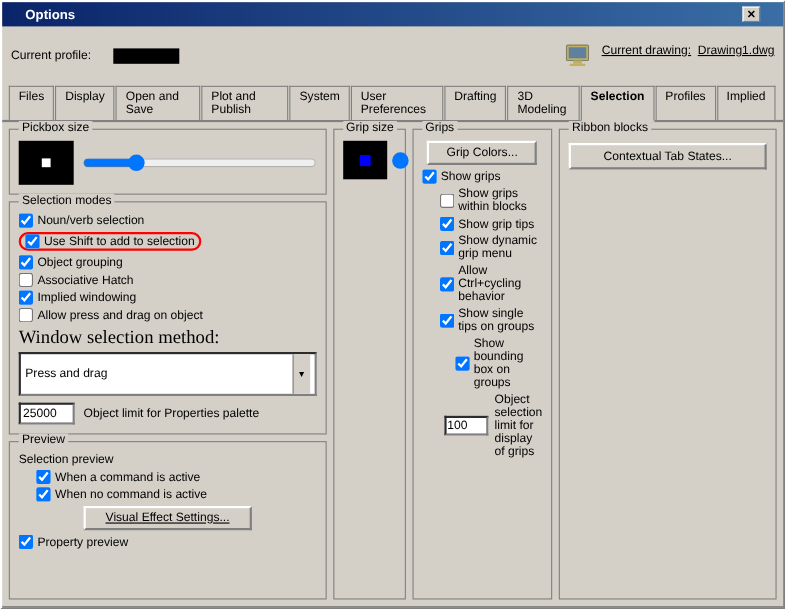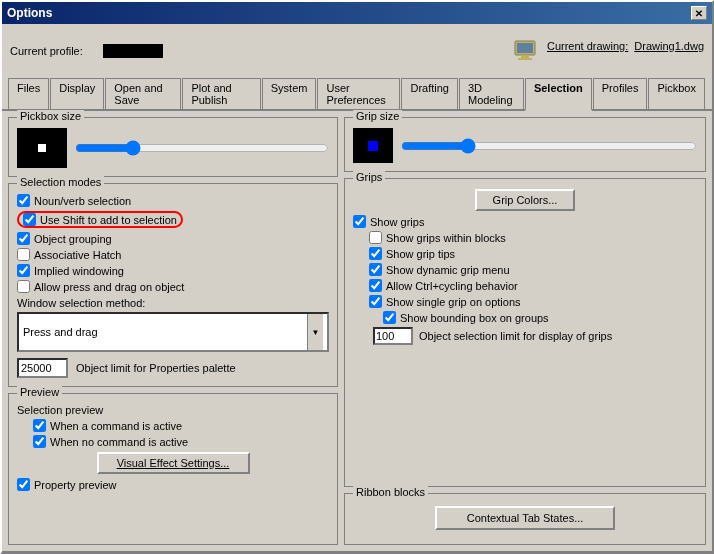--- a/index.html
+++ b/index.html
@@ -16,21 +16,21 @@
       position: relative;
     }
 
     .title-bar {
       background: linear-gradient(to right, #0a246a, #3a6ea5);
       color: white;
       height: 22px;
       display: flex;
       align-items: center;
       justify-content: space-between;
-      padding: 0 5px;
+      padding: 0 21px;
       font-size: 12px;
       font-weight: bold;
     }
 
     .title-bar-close {
       width: 16px; height: 14px;
       background: #d4d0c8;
       border: 1px solid #fff;
       border-right-color: #808080;
       border-bottom-color: #808080;
@@ -100,21 +100,21 @@
     .left-panel {
       width: 330px;
       display: flex;
       flex-direction: column;
       gap: 6px;
     }
 
     .right-panel {
       flex: 1;
       display: flex;
-      flex-direction: column;
+      flex-direction: row;
       gap: 6px;
       border-radius: 29px;
     }
 
     .group-box {
       border: 1px solid #808080;
       padding: 6px 8px 8px 8px;
       position: relative;
       background: #d4d0c8;
     }
@@ -206,21 +206,21 @@
     }
 
     
     .dropdown-row {
       display: flex;
       flex-direction: column;
       gap: 3px;
       margin-top: 4px;
     }
 
-    .dropdown-label { font-size: 11px; }
+    .dropdown-label { font-size: 17px; font-family: Liberation Serif, serif; }
 
     .dropdown {
       display: flex;
       align-items: center;
       border: 2px inset #808080;
       background: white;
       height: 40px;
       padding: 0 4px;
       cursor: pointer;
       position: relative;
@@ -358,21 +358,21 @@
     <div class="tab">Files</div>
     <div class="tab">Display</div>
     <div class="tab">Open and Save</div>
     <div class="tab">Plot and Publish</div>
     <div class="tab">System</div>
     <div class="tab">User Preferences</div>
     <div class="tab">Drafting</div>
     <div class="tab">3D Modeling</div>
     <div class="tab active">Selection</div>
     <div class="tab">Profiles</div>
-    <div class="tab">Pickbox</div>
+    <div class="tab">Implied</div>
   </div>
 
   <div class="content">
 
     <div class="left-panel">
 
       <div class="group-box">
         <span class="group-box-title">Pickbox size</span>
         <div class="pickbox-area">
           <div class="black-box">
@@ -491,21 +491,21 @@
         <div class="checkbox-row indent-1">
           <input type="checkbox" checked="" style="">
           <label class="checkbox-label">Show dynamic grip menu</label>
         </div>
         <div class="checkbox-row indent-1">
           <input type="checkbox" checked="" style="">
           <label class="checkbox-label">Allow Ctrl+cycling behavior</label>
         </div>
         <div class="checkbox-row indent-1">
           <input type="checkbox" checked="" style="">
-          <label class="checkbox-label">Show single grip on options</label>
+          <label class="checkbox-label">Show single tips on groups</label>
         </div>
         <div class="checkbox-row indent-2">
           <input type="checkbox" checked="" style="">
           <label class="checkbox-label">Show bounding box on groups</label>
         </div>
 
         <div class="grip-limit-row">
           <input type="text" class="grip-input" value="100" style="">
           <span>Object selection limit for display of grips</span>
         </div>

